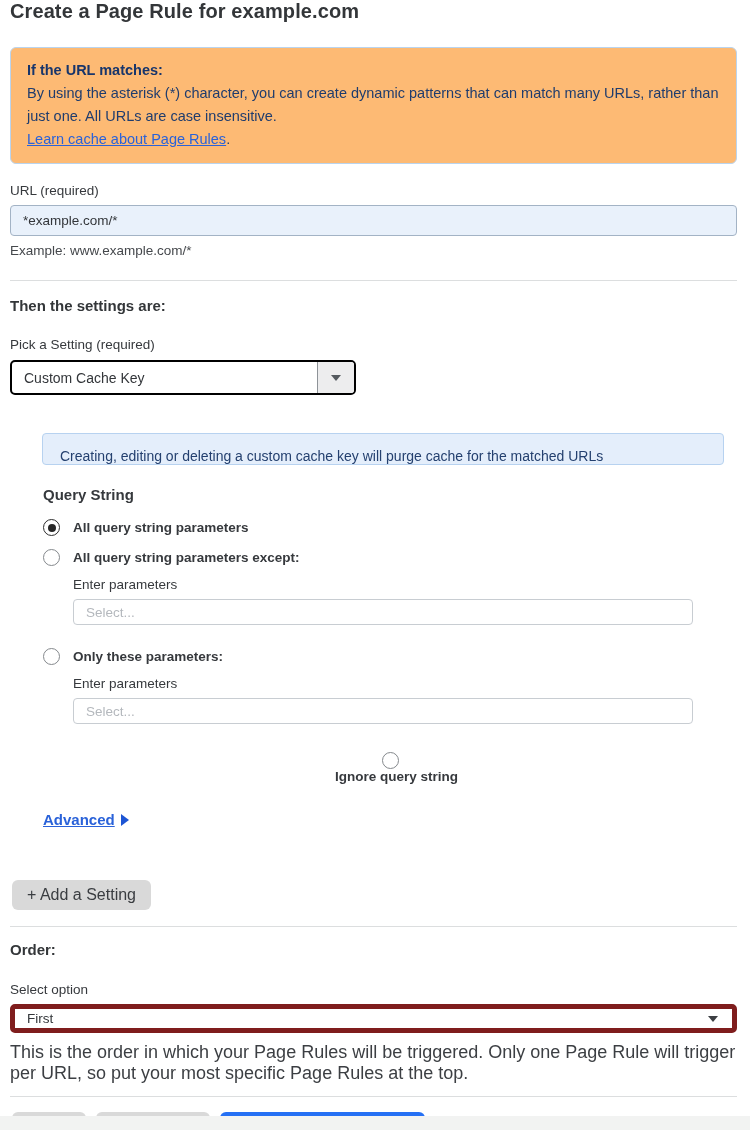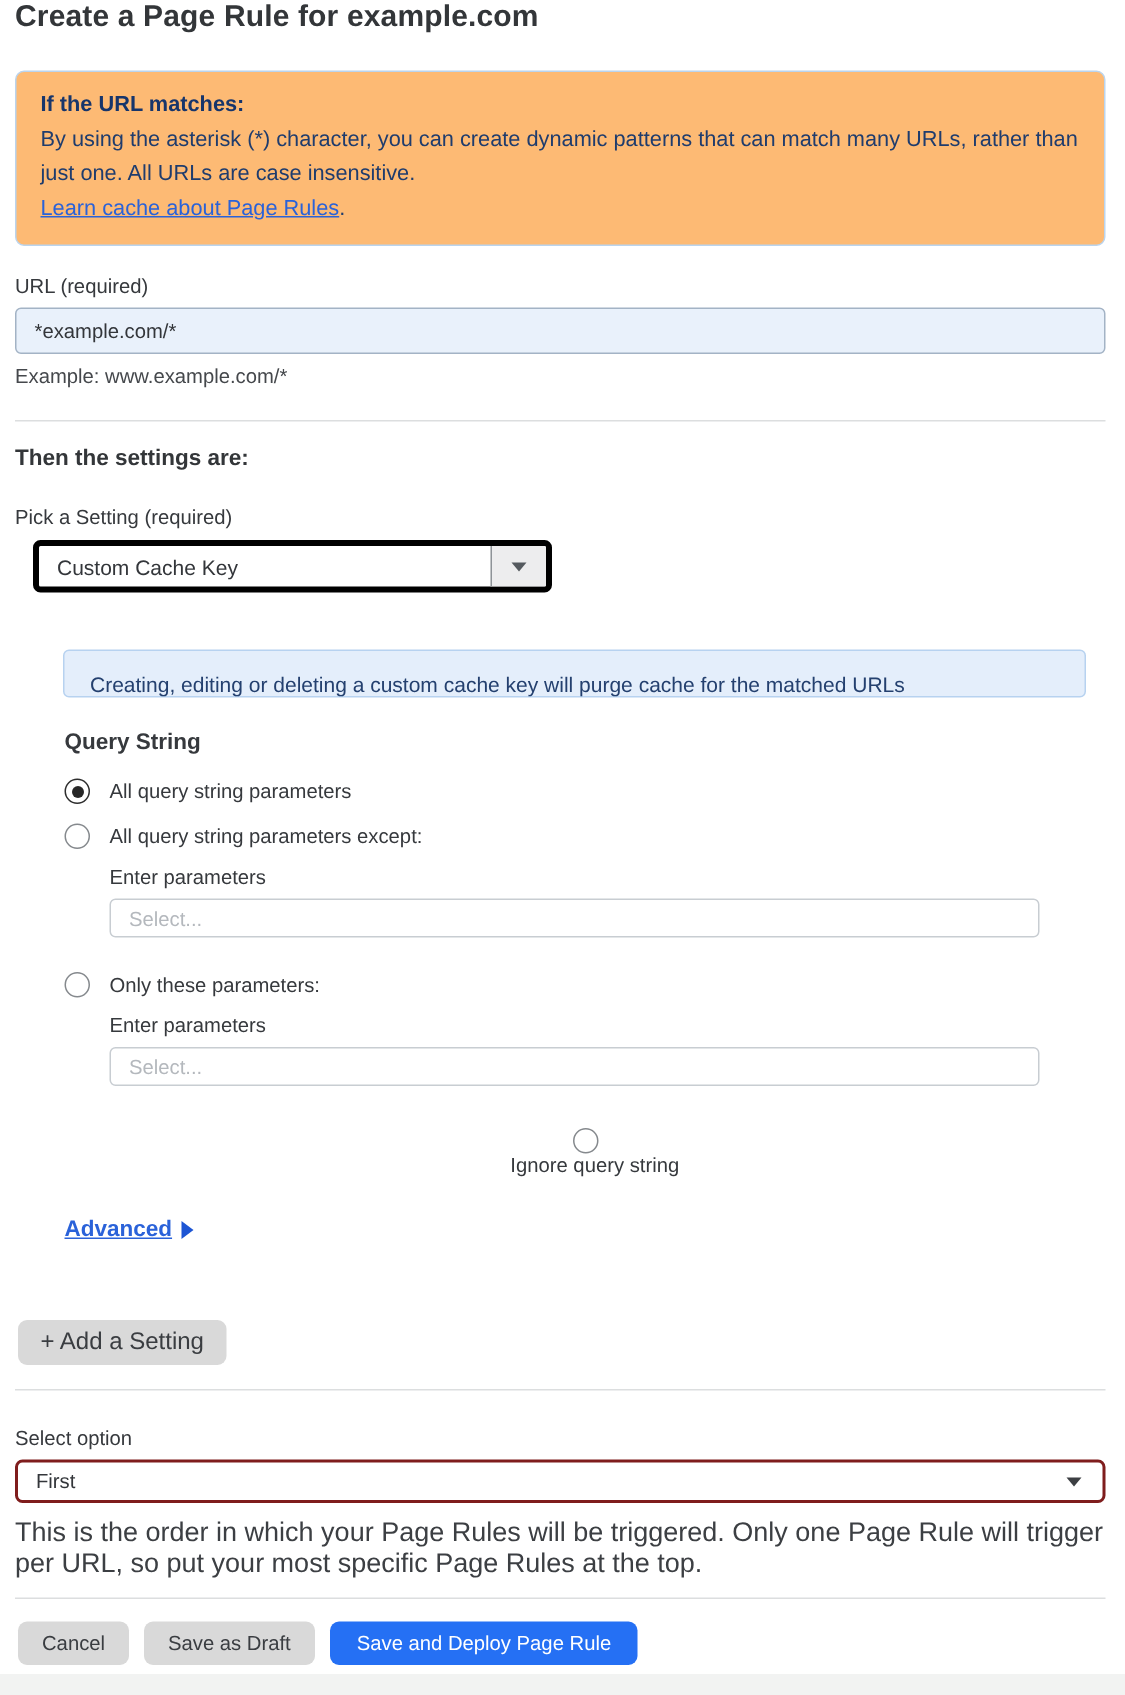--- a/index.html
+++ b/index.html
@@ -59,28 +59,27 @@
     border-top: 1px solid #dcdedf;
     margin-top: 22px;
   }
 
   .section-heading { margin-top: 16px; font-size: 15px; font-weight: bold; color: #333639; }
 
   .setting-select {
     margin-top: 8px;
     width: 346px;
     height: 35px;
-    border: 4px solid #000000;
+    border: 2px solid #000000;
     border-radius: 5px;
     display: flex;
     align-items: stretch;
     background: #ffffff;
     overflow: hidden;
     cursor: pointer;
-    margin-left: 12px;
   }
   .setting-select .value {
     flex: 1;
     display: flex;
     align-items: center;
     padding: 0 12px;
     font-size: 14px;
     color: #33363a;
   }
   .setting-select .arrow-box {
@@ -107,21 +106,21 @@
     display: flex;
     align-items: flex-end;
     padding: 0 17px;
     font-size: 14px;
     color: #24406f;
   }
 
   .qs-section { margin-left: 33px; }
   .qs-heading { margin-top: 21px; font-size: 15px; font-weight: bold; color: #36393d; }
 
-  .radio-row { display: flex; align-items: center; cursor: pointer; }
+  .radio-row { display: flex; align-items: center; cursor: pointer; font-weight: bold; }
   .radio {
     width: 17px; height: 17px;
     border-radius: 50%;
     border: 1.5px solid #85898d;
     background: #fff;
     flex: 0 0 auto;
     position: relative;
   }
   .radio.checked { border-color: #2e2e2e; }
   .radio.checked::after {
@@ -182,21 +181,21 @@
 
   hr.divider-2 { border: none; border-top: 1px solid #dcdedf; margin-top: 16px; }
 
   .order-heading { margin-top: 14px; font-size: 15px; font-weight: bold; color: #333639; }
   .order-label { margin-top: 24px; font-size: 13.5px; color: #36393d; }
 
   .order-select {
     margin-top: 7px;
     width: 100%;
     height: 29px;
-    border: 2px solid #7f1d1d;
+    border: 5px solid #7f1d1d;
     border-radius: 5px;
     background: #fff;
     display: flex;
     align-items: center;
     padding: 0 14px 0 12px;
     font-size: 13.5px;
     color: #33363a;
     cursor: pointer;
   }
   .order-select .caret-down { margin-left: auto; border-top-color: #3c3f43; }
@@ -298,20 +297,21 @@
     <span class="adv-text">Advanced</span>
     <span class="adv-triangle"></span>
   </div>
 
   <div>
     <button class="add-setting-btn">+ Add a Setting</button>
   </div>
 
   <hr class="divider-2">
 
+  <div class="order-heading">Order:</div>
   <div class="order-label">Select option</div>
 
   <div class="order-select">
     <span>First</span>
     <span class="caret-down"></span>
   </div>
 
   <div class="order-description">This is the order in which your Page Rules will be triggered. Only one Page Rule will trigger per URL, so put your most specific Page Rules at the top.</div>
 
   <hr class="divider-3">

